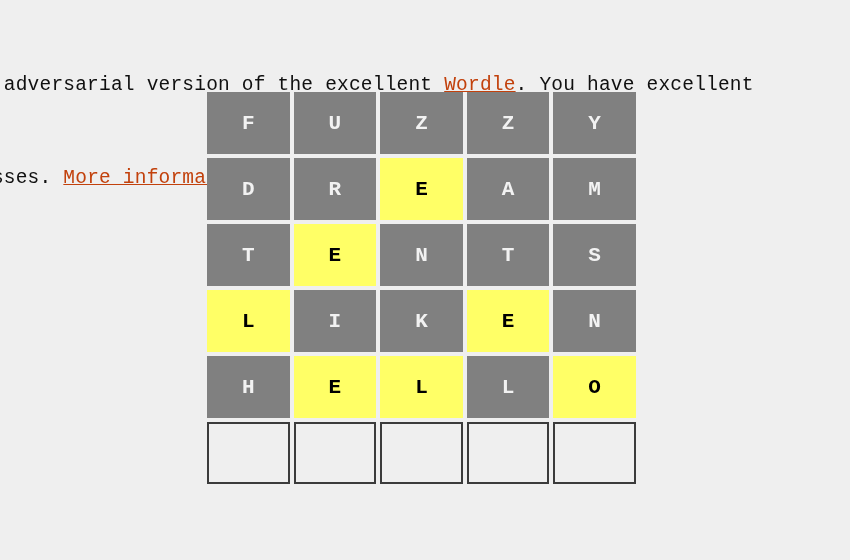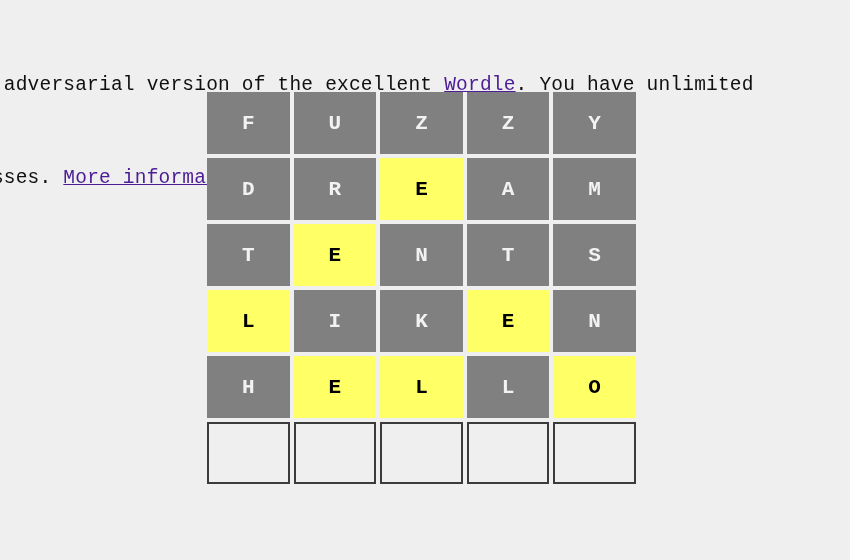--- a/index.html
+++ b/index.html
@@ -25,21 +25,21 @@
     line-height: 31px;
     color: #101010;
     white-space: pre;
     letter-spacing: 0.2px;
   }
   #intro-paragraph .ln {
     display: block;
     height: 31px;
   }
   .wlink {
-    color: #4c1d95;
+    color: #c2410c;
     cursor: pointer;
   }
 
   
   #wordle-board {
     position: absolute;
     left: 207px;
     top: 92px;
     width: 429px;
     display: flex;
@@ -76,21 +76,21 @@
   .tile.empty {
     background: #efefef;
     color: transparent;
     border: 2px solid #3b3b3b;
   }
 </style>
 </head>
 <body>
 
 <div id="intro-paragraph">
-  <span class="ln"><span>n adversarial version of the excellent </span><a class="wlink" href="#">Wordle</a><span>. You have unlimited</span></span>
+  <span class="ln"><span>n adversarial version of the excellent </span><a class="wlink" href="#">Wordle</a><span>. You have excellent</span></span>
   <span class="ln"><span>esses. </span><a class="wlink" href="#">More information</a><span>.</span></span>
 </div>
 
 <div id="wordle-board">
     <div class="board-row">
       <div class="tile absent">F</div>
       <div class="tile absent">U</div>
       <div class="tile absent">Z</div>
       <div class="tile absent">Z</div>
       <div class="tile absent">Y</div>

